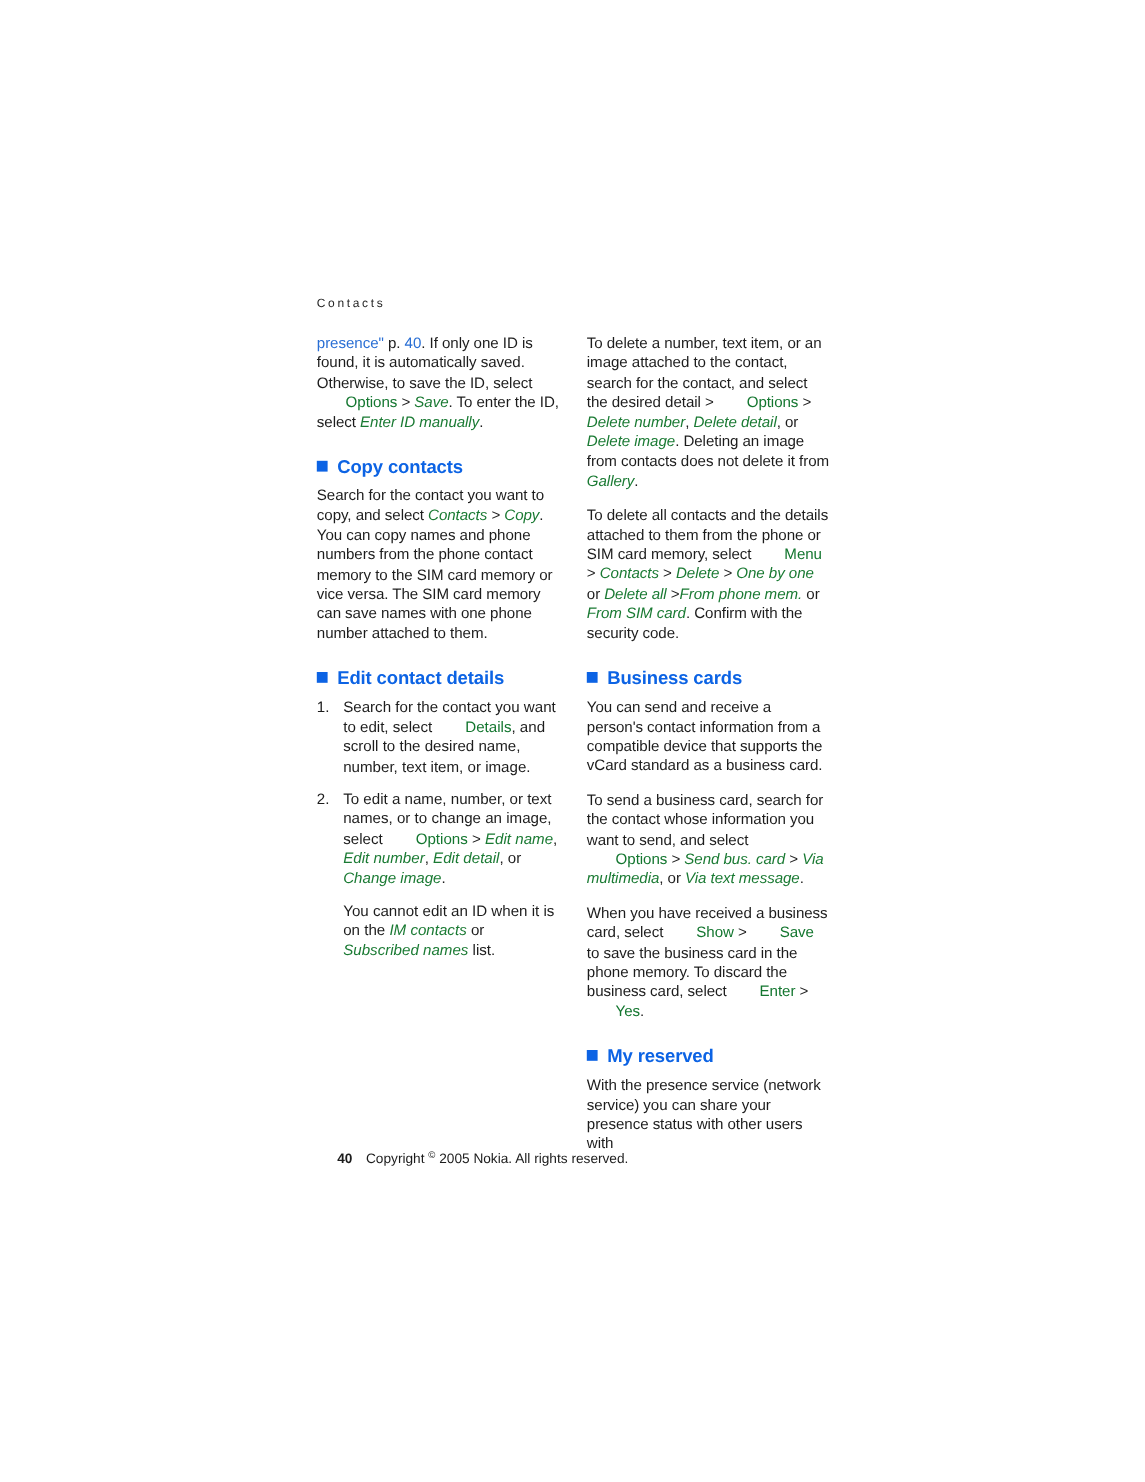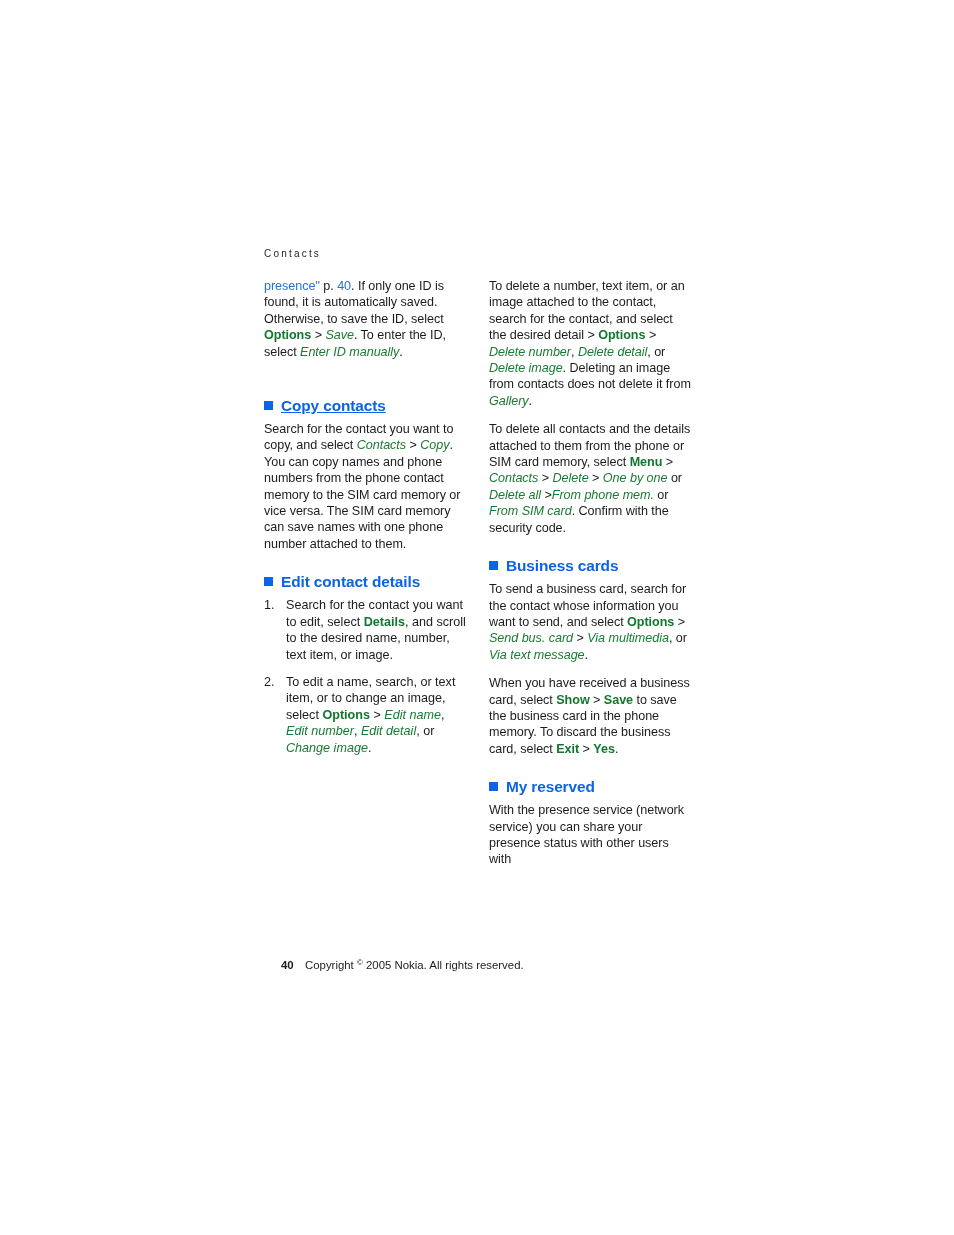--- a/index.html
+++ b/index.html
@@ -61,21 +61,21 @@
     letter-spacing: -0.1px;
   }
   h2.section .sq {
     display: inline-block;
     width: 9px;
     height: 9px;
     background: #0c63e4;
     margin-right: 8px;
     vertical-align: 1px;
   }
-  h2.section.first { margin-top: 36px; text-decoration: underline; }
+  h2.section.first { margin-top: 20px; }
 
   ol.steps {
     margin: 0 0 12px 0;
     padding: 0;
     list-style: none;
     counter-reset: step;
   }
   ol.steps > li {
     counter-increment: step;
     position: relative;
@@ -94,21 +94,21 @@
     font-size: 12.6px;
     line-height: 16.4px;
     color: #1c1c1c;
   }
   .sub-para {
     margin: 11px 0 0 0;
     font-size: 12.6px;
     line-height: 16.4px;
   }
 
-  .ui-bold { color: #13762f; font-weight: bold; }
+  .ui-bold { color: #13762f; font-weight: normal; margin-left: 24px; }
   .ui-ital { color: #1a7a33; font-style: italic; }
   .link { color: #2a6fd4; }
 
   .footer {
     position: absolute;
     left: 281px;
     top: 956px;
     font-size: 11.4px;
     line-height: 14px;
     color: #1c1c1c;
@@ -135,40 +135,42 @@
       <p class="body"><span class="link">presence"</span><span> p. </span><span class="link">40</span><span>. If only one ID is found, it is automatically saved. Otherwise, to save the ID, select </span><span class="ui-bold">Options</span><span> &gt; </span><span class="ui-ital">Save</span><span>. To enter the ID, select </span><span class="ui-ital">Enter ID manually</span><span>.</span></p>
 
       <h2 class="section first"><span class="sq"></span><span>Copy contacts</span></h2>
 
       <p class="body"><span>Search for the contact you want to copy, and select </span><span class="ui-ital">Contacts</span><span> &gt; </span><span class="ui-ital">Copy</span><span>. You can copy names and phone numbers from the phone contact memory to the SIM card memory or vice versa. The SIM card memory can save names with one phone number attached to them.</span></p>
 
       <h2 class="section"><span class="sq"></span><span>Edit contact details</span></h2>
 
       <ol class="steps">
         <li><span>Search for the contact you want to edit, select </span><span class="ui-bold">Details</span><span>, and scroll to the desired name, number, text item, or image.</span></li>
-        <li><span>To edit a name, search, or text item, or to change an image, select </span><span class="ui-bold">Options</span><span> &gt; </span><span class="ui-ital">Edit name</span><span>, </span><span class="ui-ital">Edit number</span><span>, </span><span class="ui-ital">Edit detail</span><span>, or </span><span class="ui-ital">Change image</span><span>.</span>
+        <li><span>To edit a name, number, or text names, or to change an image, select </span><span class="ui-bold">Options</span><span> &gt; </span><span class="ui-ital">Edit name</span><span>, </span><span class="ui-ital">Edit number</span><span>, </span><span class="ui-ital">Edit detail</span><span>, or </span><span class="ui-ital">Change image</span><span>.</span>
+          <p class="sub-para"><span>You cannot edit an ID when it is on the </span><span class="ui-ital">IM contacts</span><span> or </span><span class="ui-ital">Subscribed names</span><span> list.</span></p>
         </li>
       </ol>
 
 
 
     </div>
 
     <div class="col">
 
       <p class="body"><span>To delete a number, text item, or an image attached to the contact, search for the contact, and select the desired detail &gt; </span><span class="ui-bold">Options</span><span> &gt; </span><span class="ui-ital">Delete number</span><span>, </span><span class="ui-ital">Delete detail</span><span>, or </span><span class="ui-ital">Delete image</span><span>. Deleting an image from contacts does not delete it from </span><span class="ui-ital">Gallery</span><span>.</span></p>
 
       <p class="body"><span>To delete all contacts and the details attached to them from the phone or SIM card memory, select </span><span class="ui-bold">Menu</span><span> &gt; </span><span class="ui-ital">Contacts</span><span> &gt; </span><span class="ui-ital">Delete</span><span> &gt; </span><span class="ui-ital">One by one</span><span> or </span><span class="ui-ital">Delete all</span><span> &gt;</span><span class="ui-ital">From phone mem.</span><span> or </span><span class="ui-ital">From SIM card</span><span>. Confirm with the security code.</span></p>
 
       <h2 class="section"><span class="sq"></span><span>Business cards</span></h2>
 
+      <p class="body">You can send and receive a person's contact information from a compatible device that supports the vCard standard as a business card.</p>
 
       <p class="body"><span>To send a business card, search for the contact whose information you want to send, and select </span><span class="ui-bold">Options</span><span> &gt; </span><span class="ui-ital">Send bus. card</span><span> &gt; </span><span class="ui-ital">Via multimedia</span><span>, or </span><span class="ui-ital">Via text message</span><span>.</span></p>
 
-      <p class="body"><span>When you have received a business card, select </span><span class="ui-bold">Show</span><span> &gt; </span><span class="ui-bold">Save</span><span> to save the business card in the phone memory. To discard the business card, select </span><span class="ui-bold">Exit</span><span> &gt; </span><span class="ui-bold">Yes</span><span>.</span></p>
+      <p class="body"><span>When you have received a business card, select </span><span class="ui-bold">Show</span><span> &gt; </span><span class="ui-bold">Save</span><span> to save the business card in the phone memory. To discard the business card, select </span><span class="ui-bold">Enter</span><span> &gt; </span><span class="ui-bold">Yes</span><span>.</span></p>
 
       <h2 class="section"><span class="sq"></span><span>My reserved</span></h2>
 
       <p class="body tight">With the presence service (network service) you can share your presence status with other users with</p>
 
     </div>
   </div>
 </div>
 
 <div class="footer"><span class="pageno">40</span><span>Copyright </span><sup>©</sup><span> 2005 Nokia. All rights reserved.</span></div>

